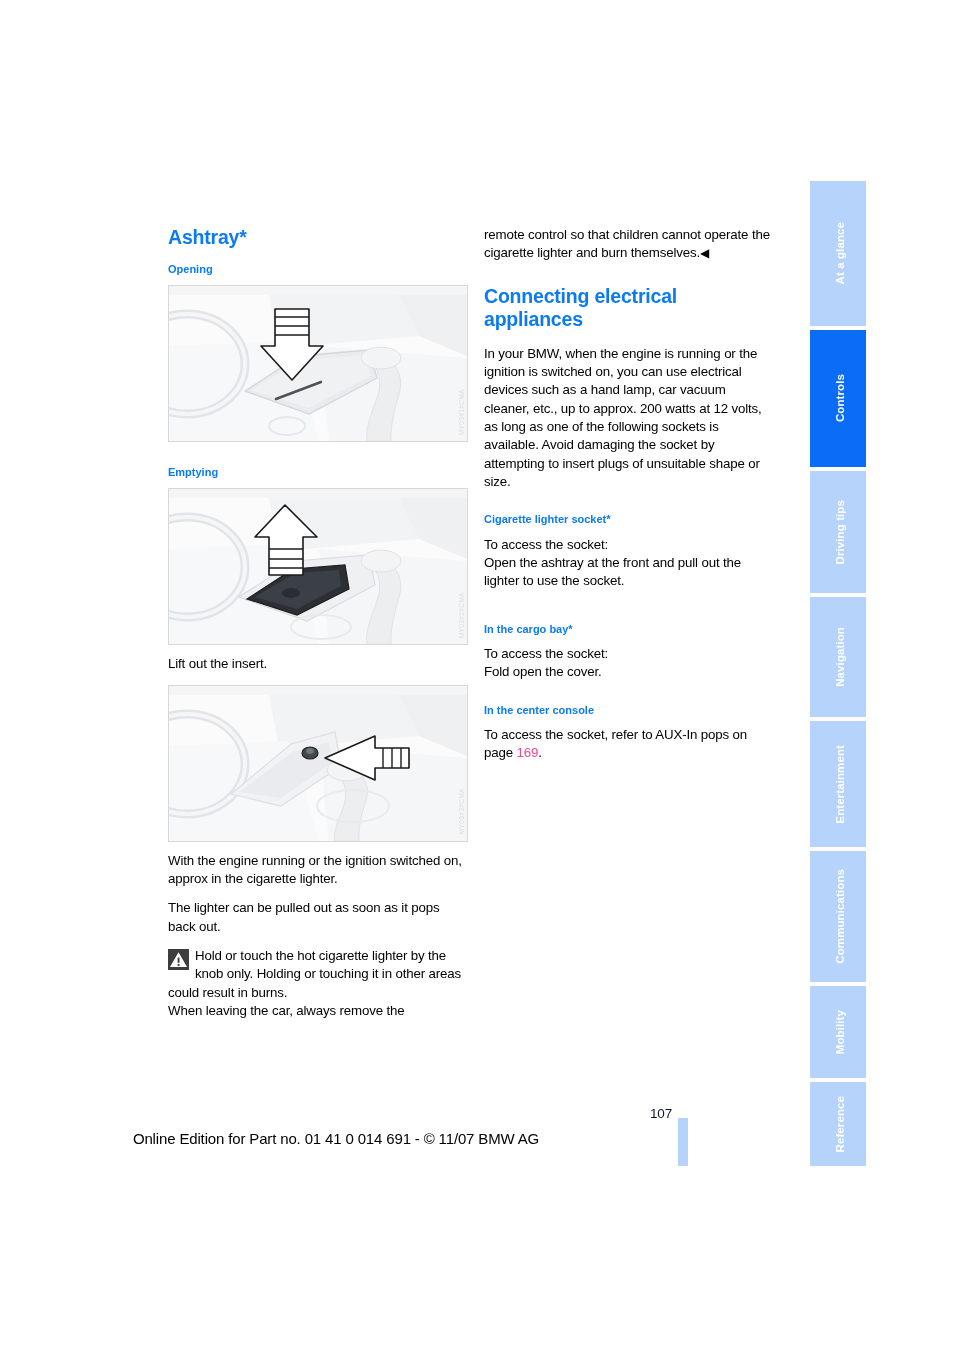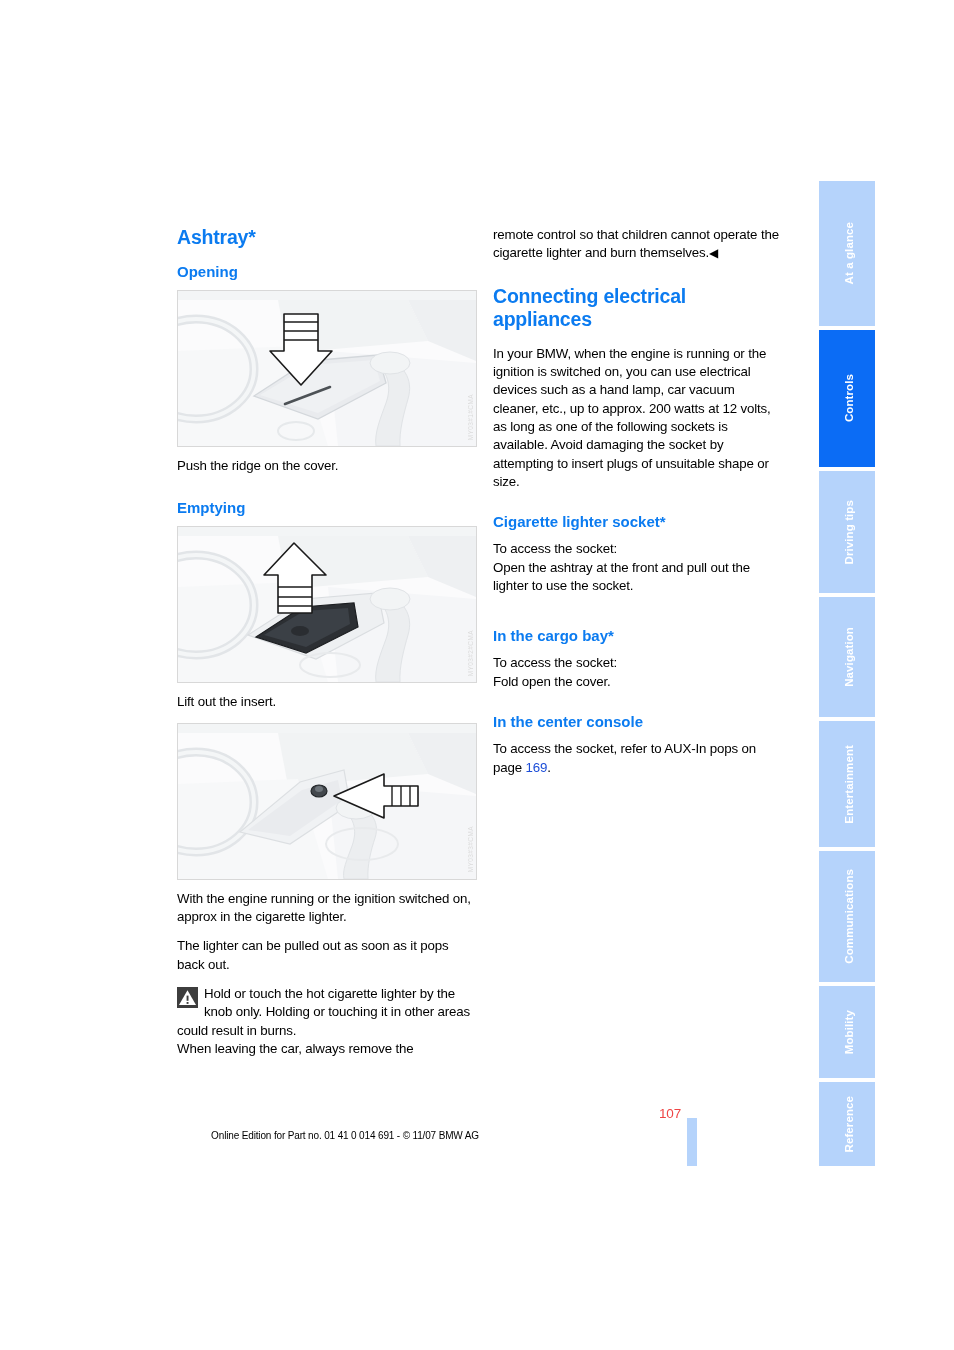--- a/index.html
+++ b/index.html
@@ -11,21 +11,21 @@
     width: 954px;
     height: 1350px;
     position: relative;
     font-family: "Liberation Sans", sans-serif;
     color: #000000;
     overflow: hidden;
   }
 
   .page {
     position: absolute;
-    left: 9px; top: 0;
+    left: 0; top: 0;
     width: 862px;
     height: 1350px;
   }
 
   
   .col-left {
     position: absolute;
     left: 168px;
     top: 226px;
     width: 300px;
@@ -40,35 +40,35 @@
   
   h1.section-title {
     font-size: 19.5px;
     font-weight: bold;
     color: #0b7bf0;
     margin: 0 0 14px 0;
     line-height: 1.18;
     letter-spacing: -0.2px;
   }
   h2.sub-title {
-    font-size: 15px;
+    font-size: 11px;
     font-weight: bold;
     color: #0b7bf0;
     margin: 0 0 9px 0;
     line-height: 1.2;
   }
   p.body-text {
     font-size: 13.3px;
     line-height: 1.38;
     margin: 0 0 11px 0;
     color: #000;
     letter-spacing: -0.15px;
   }
   p.body-text.tight { margin-bottom: 0; }
-  .pagelink { color: #1d4ed8; }
+  .pagelink { color: #ec4899; }
   .end-mark {
     font-size: 12px;
     letter-spacing: -0.1px;
   }
 
   
   .figure {
     position: relative;
     width: 300px;
     height: 157px;
@@ -142,30 +142,30 @@
   }
 
   
   .page-number {
     position: absolute;
     left: 0;
     top: 1106px;
     width: 672px;
     text-align: right;
     font-size: 13.5px;
-    color: #ef4444;
+    color: #0f172a;
     letter-spacing: -0.2px;
   }
   .footer-line {
     position: absolute;
     left: 0;
     top: 1130px;
     width: 672px;
     text-align: center;
-    font-size: 10px;
+    font-size: 15px;
     color: #000;
     letter-spacing: -0.15px;
   }
   .footer-bar {
     position: absolute;
     left: 678px;
     top: 1118px;
     width: 10px;
     height: 48px;
     background: #b5d3fb;
@@ -209,21 +209,20 @@
         <g>
           <path d="M106 23 L140 23 L140 60 L154 60 L123 94 L92 60 L106 60 Z" fill="#ffffff" stroke="#1a1a1a" stroke-width="1.6" stroke-linejoin="round"></path>
           <line x1="106" y1="31" x2="140" y2="31" stroke="#1a1a1a" stroke-width="1.4"></line>
           <line x1="106" y1="40" x2="140" y2="40" stroke="#1a1a1a" stroke-width="1.4"></line>
           <line x1="106" y1="49" x2="140" y2="49" stroke="#1a1a1a" stroke-width="1.4"></line>
         </g>
       </svg>
       <div class="fig-code">MY03#1#CMA</div>
     </div>
 
-    <p class="body-text">Push the ridge on the cover.</p>
 
     <h2 class="sub-title" style="margin-top:24px">Emptying</h2>
 
     <div class="figure">
       <svg width="298" height="155" viewBox="0 0 298 155">
         <rect x="0" y="0" width="298" height="155" fill="#ffffff"></rect>
         <rect x="0" y="0" width="298" height="9" fill="#f3f5f6"></rect>
         <path d="M0 9 L298 9 L298 155 L0 155 Z" fill="#fbfbfc"></path>
         <path d="M100 9 L230 9 L250 50 L110 62 Z" fill="#f1f3f4"></path>
         <path d="M230 9 L298 9 L298 70 L250 50 Z" fill="#eef0f2"></path>

